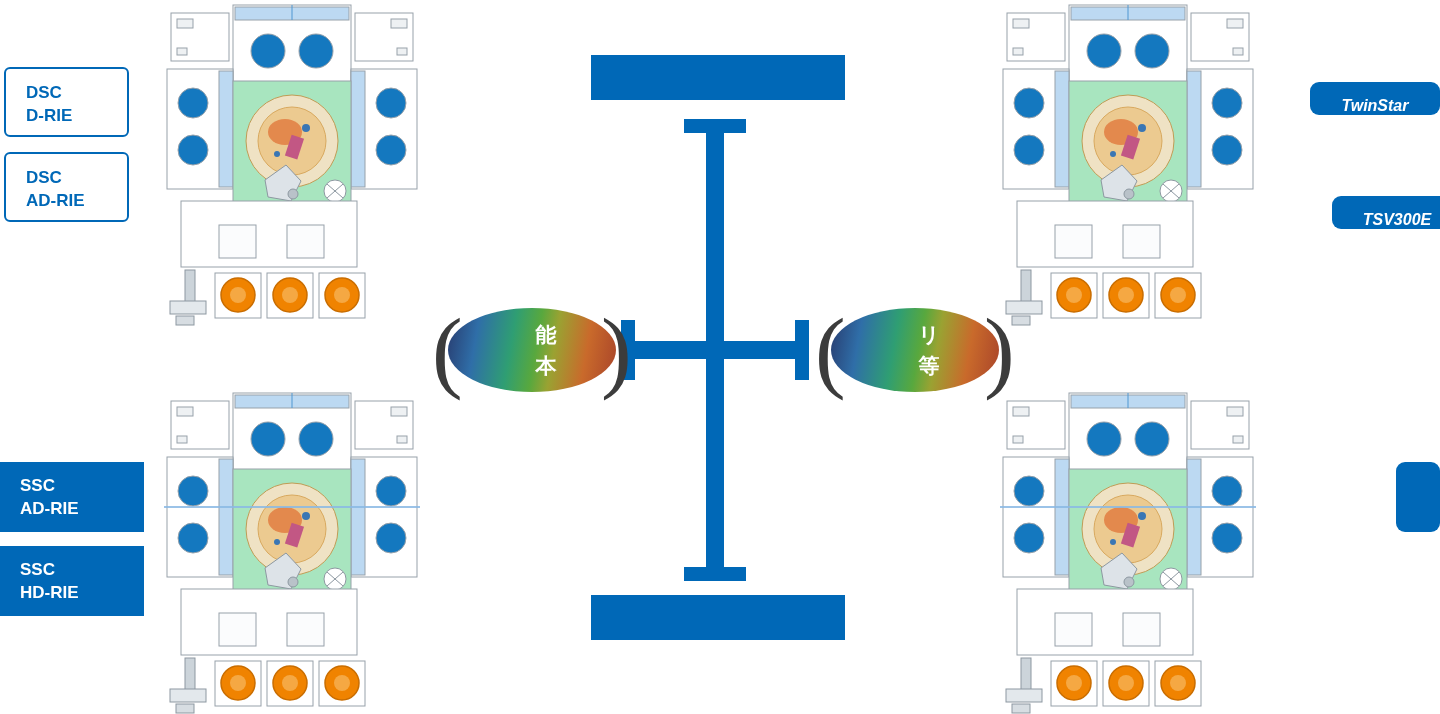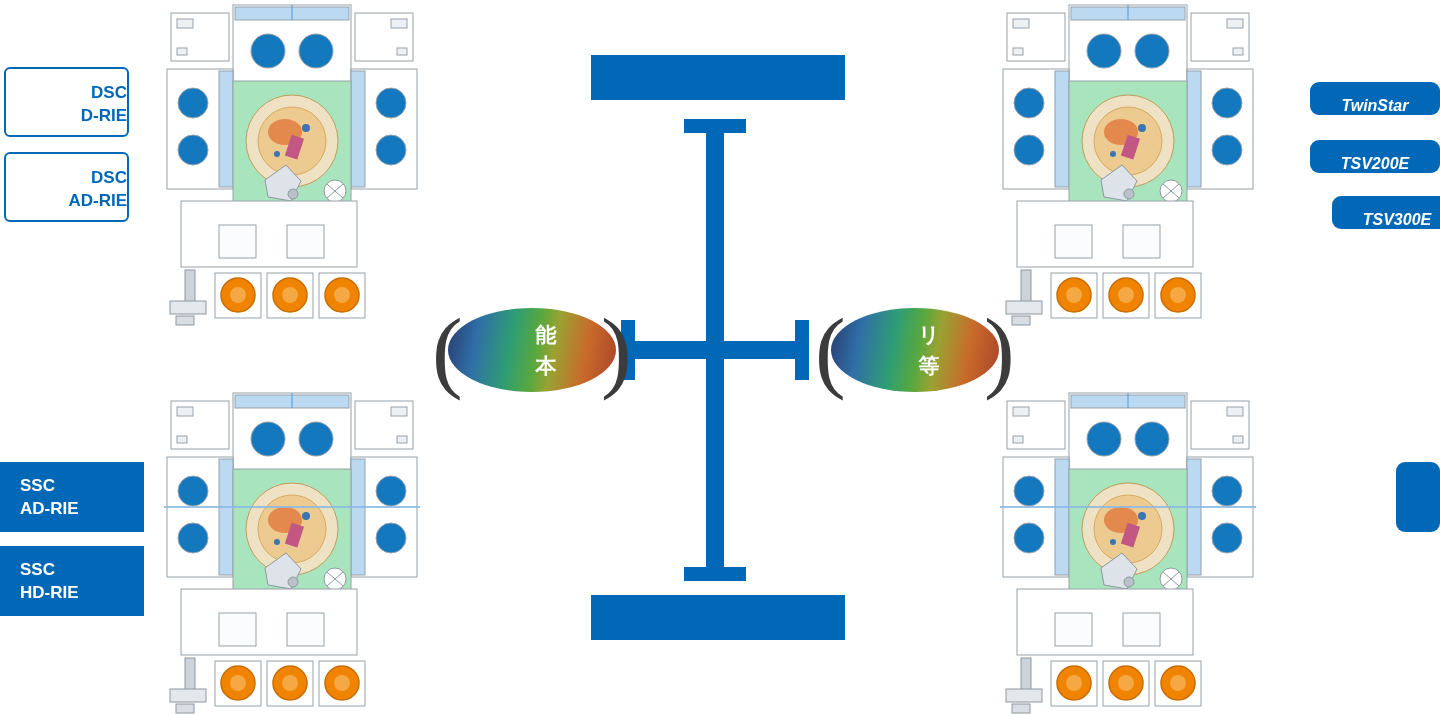--- a/index.html
+++ b/index.html
@@ -17,21 +17,20 @@
   #m-br { left:1000px; top:392px; }
   .centerline { position:absolute; height:2px; background:#8ab9e4; opacity:.85; }
   #cl-bl { left:164px; top:506px; width:256px; }
   #cl-br { left:1000px; top:506px; width:256px; }
   
   .outline-box {
     position:absolute; left:4px; width:125px; height:70px;
     background:#ffffff; border:2px solid var(--accent); border-radius:6px;
     color:var(--accent); font-weight:bold; font-size:17px; line-height:1.35;
     padding:13px 0 0 20px;
-    text-align:right;
   }
   #dsc1 { top:67px; }
   #dsc2 { top:152px; }
   
   .solid-box {
     position:absolute; left:0; width:144px; height:70px;
     background:var(--accent); color:#ffffff; font-weight:bold; font-size:17px;
     line-height:1.35; padding:13px 0 0 20px;
   }
   #ssc1 { top:462px; }
@@ -186,23 +185,20 @@
     <div>AD-RIE</div>
   </div>
   <div class="solid-box" id="ssc2">
     <div>SSC</div>
     <div>HD-RIE</div>
   </div>
 
   <div class="right-box" id="rb1">
     <span>TwinStar</span>
   </div>
-  <div class="right-box" id="rb2">
-    <span>TSV200E</span>
-  </div>
   <div class="right-box" id="rb3">
     <span>TSV300E</span>
   </div>
   <div class="right-box" id="rb4">
     <span></span>
   </div>
 
   <div class="cross" id="ax-v"></div>
   <div class="cross" id="ax-v-cap-top"></div>
   <div class="cross" id="ax-v-cap-bottom"></div>

